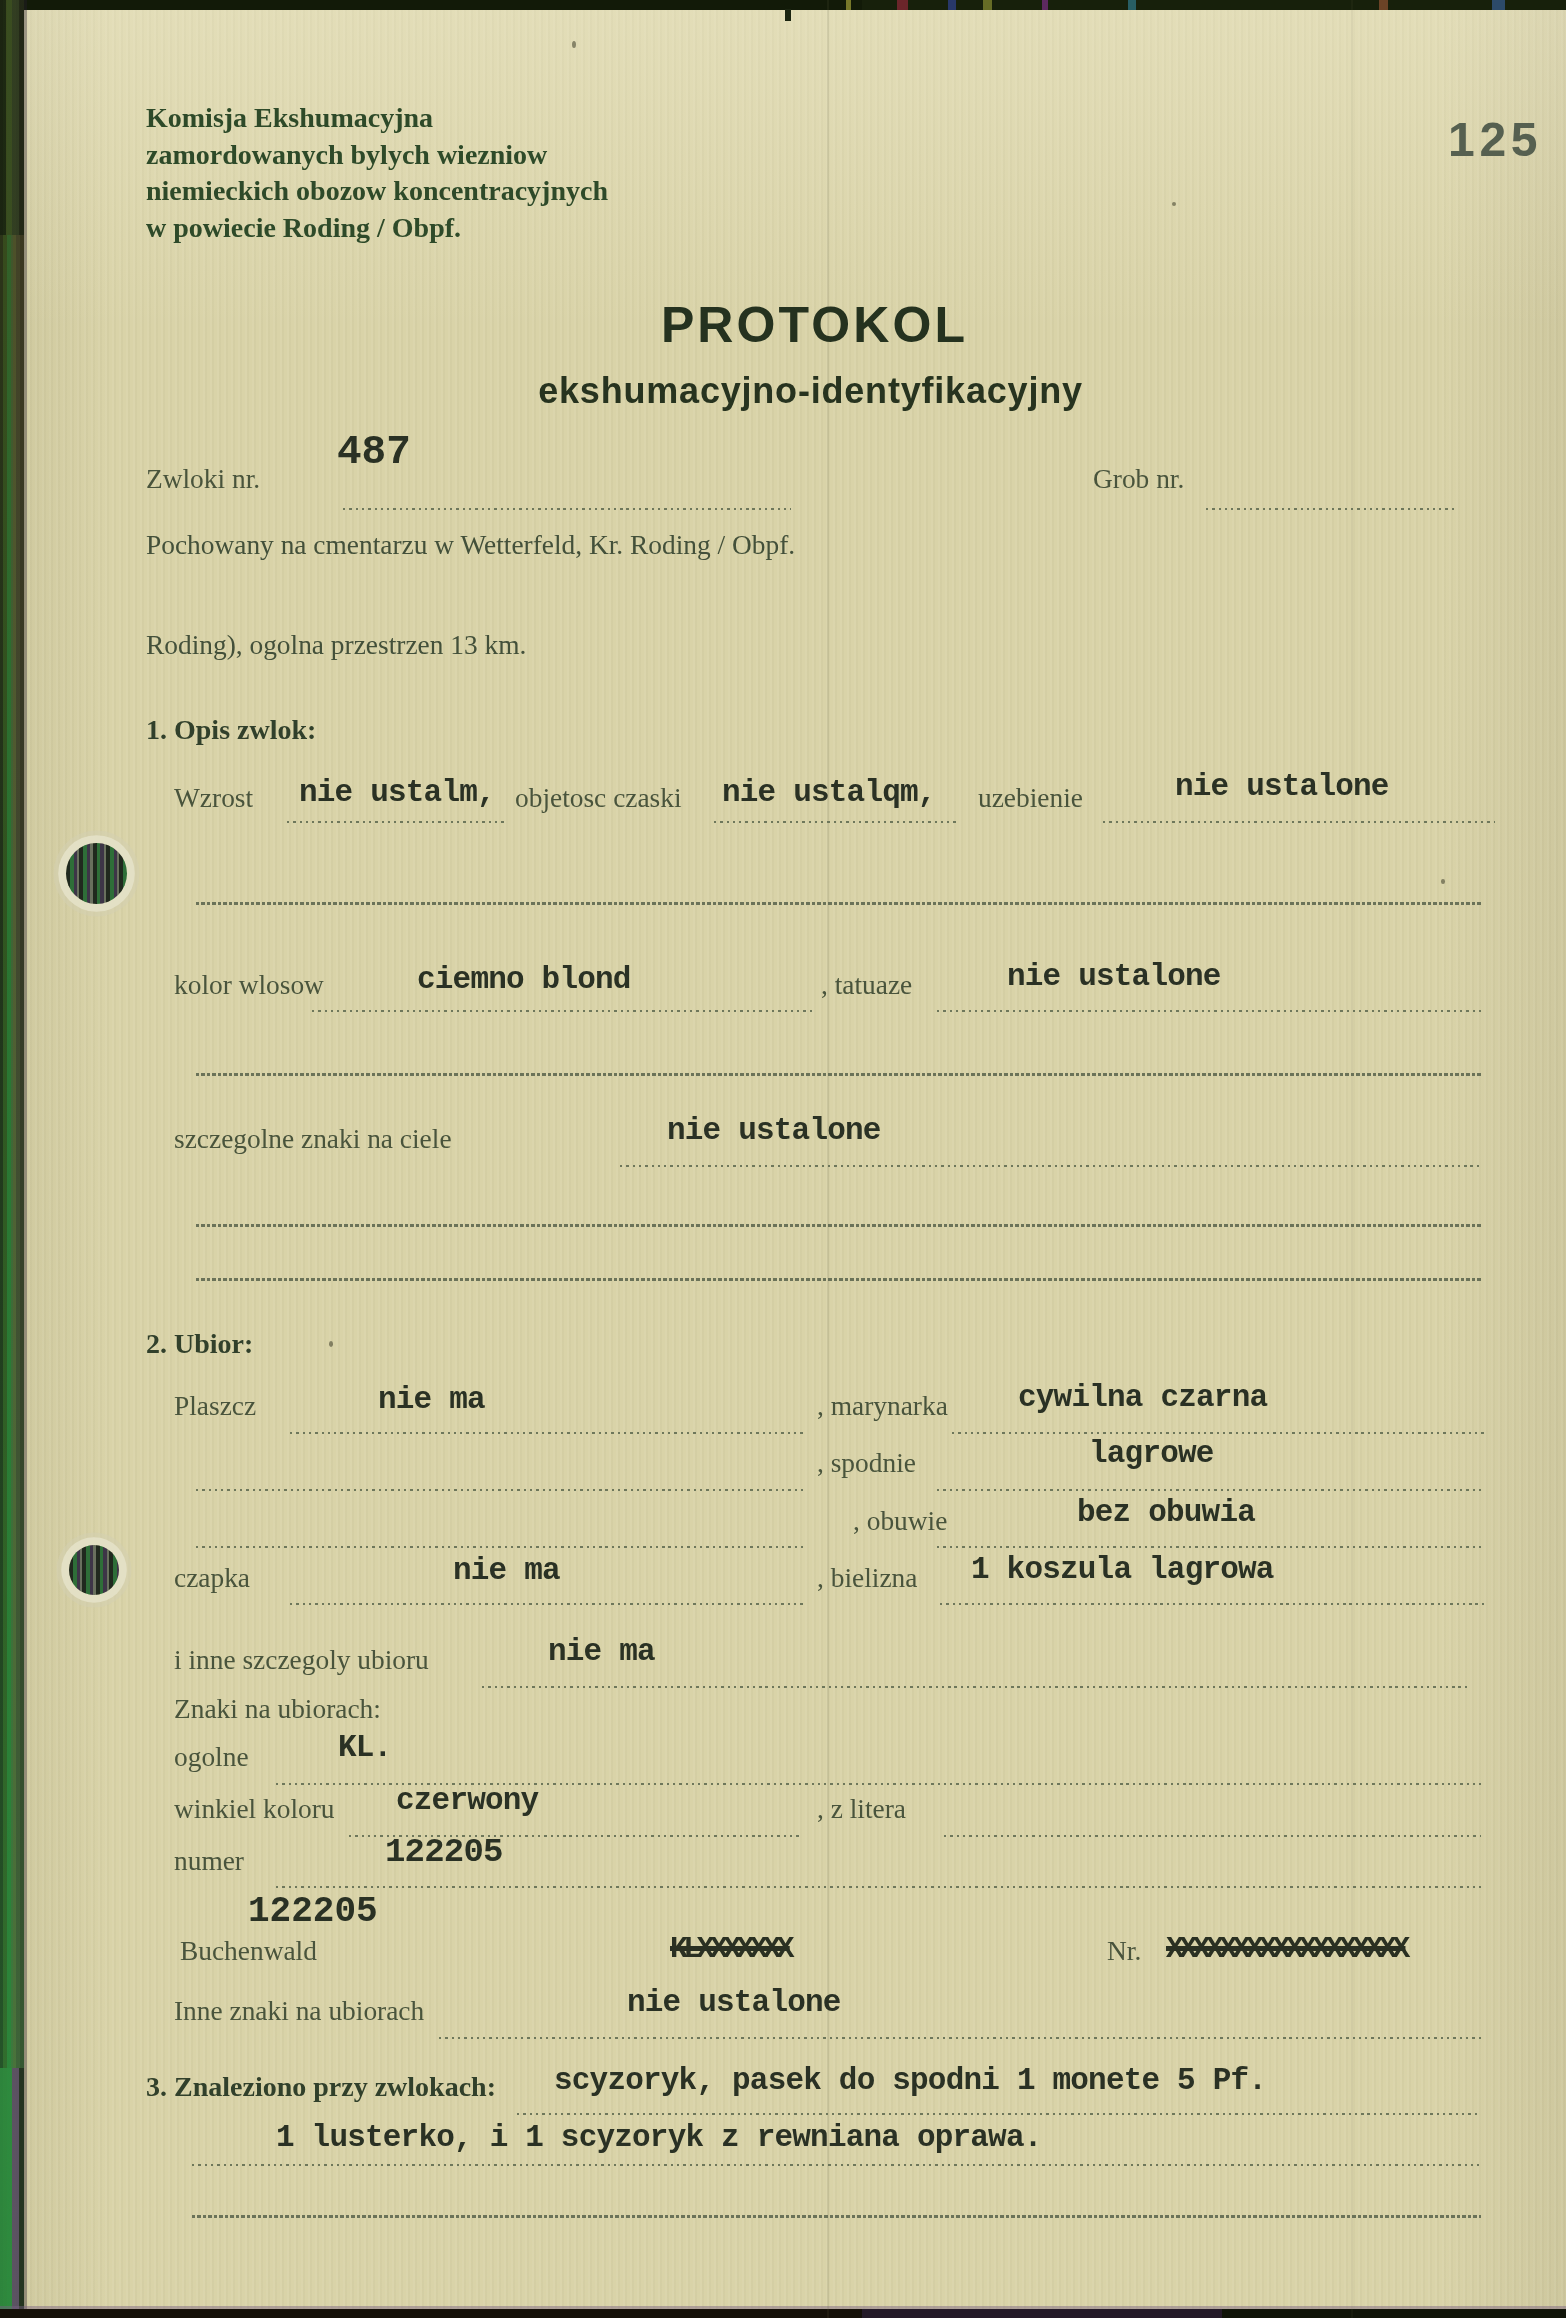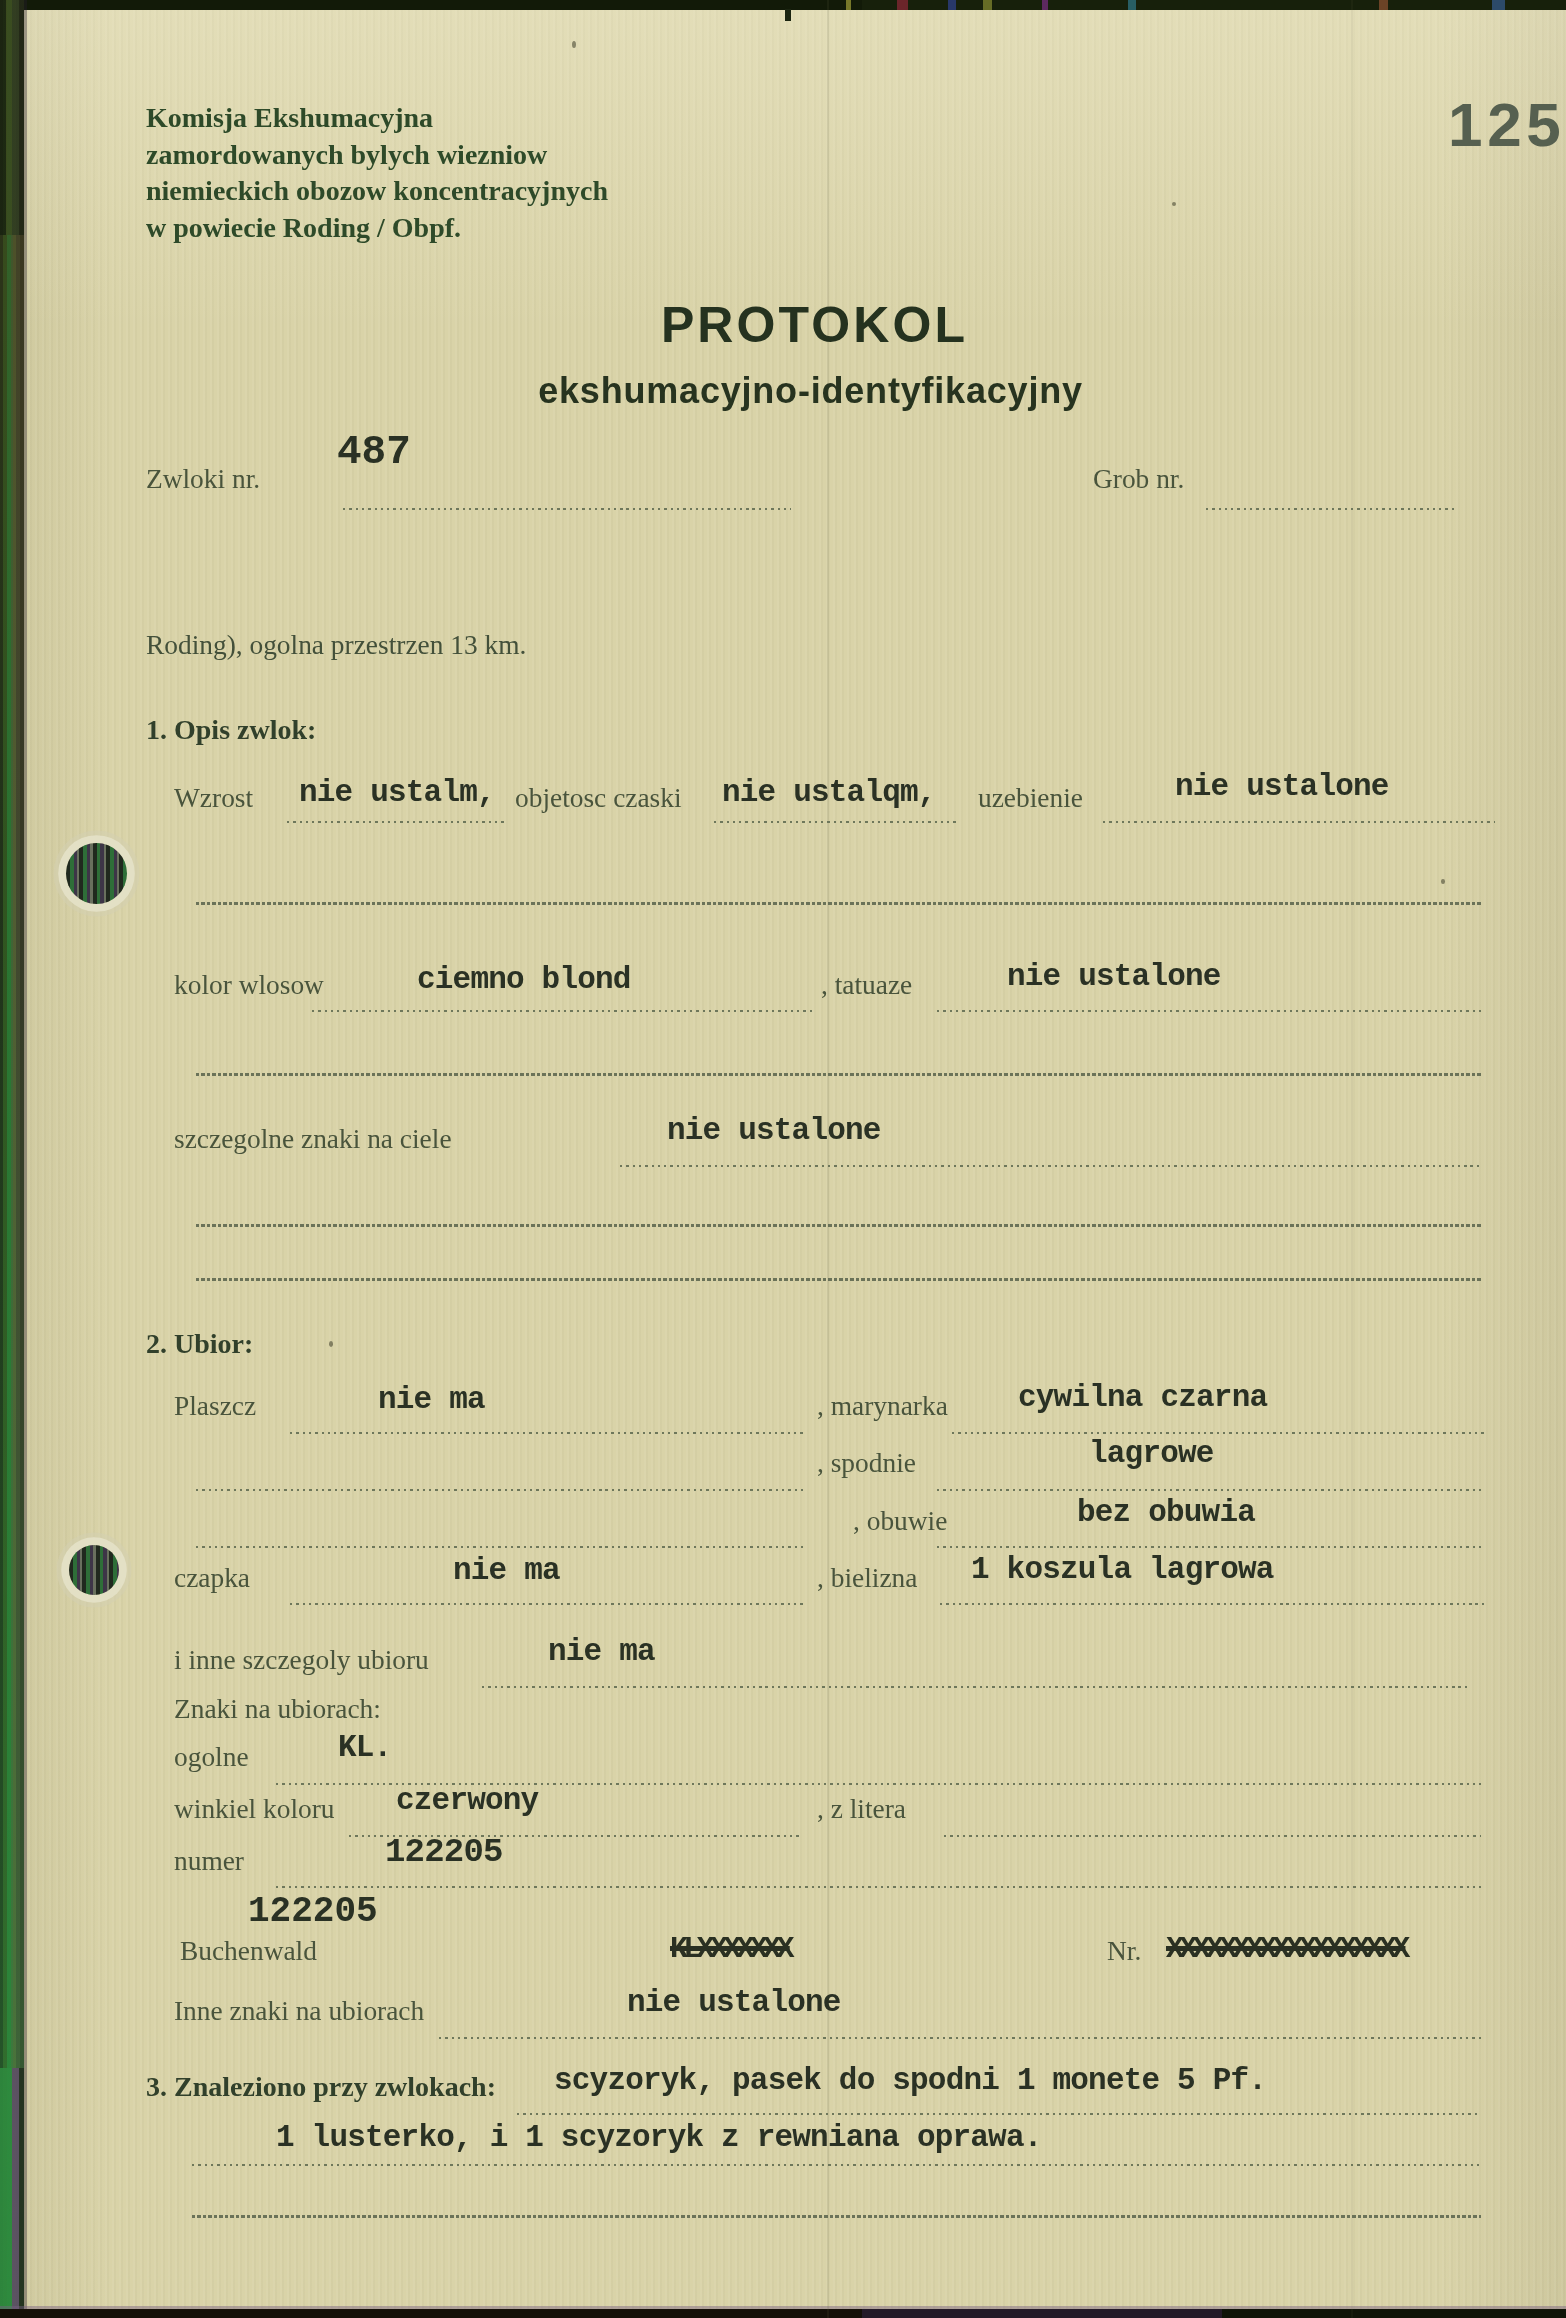--- a/index.html
+++ b/index.html
@@ -17,21 +17,21 @@
   
   .tp{position:absolute;font-family:"Liberation Mono","DejaVu Sans Mono",monospace;font-weight:bold;font-size:31px;color:#2a3124;white-space:nowrap;letter-spacing:-0.8px;}
   .tp-big{position:absolute;font-family:"Liberation Mono","DejaVu Sans Mono",monospace;font-weight:bold;font-size:41px;color:#2a3124;white-space:nowrap;}
   .struck{position:absolute;font-family:"Liberation Mono","DejaVu Sans Mono",monospace;font-weight:bold;font-size:30px;color:#2a3022;letter-spacing:-4.7px;text-decoration:line-through;text-decoration-thickness:4.7px;white-space:nowrap;}
   
   .dl{position:absolute;height:2.3px;background:repeating-linear-gradient(90deg,#6e775b 0 2.3px,rgba(0,0,0,0) 2.3px 6.3px);}
   .rule{position:absolute;height:3.1px;background:repeating-linear-gradient(90deg,#5f6850 0 3.1px,rgba(0,0,0,0) 3.1px 5.5px);opacity:.9;}
   
   .title{position:absolute;left:0;top:296px;width:1629px;text-align:center;font-family:"Liberation Sans",sans-serif;font-weight:bold;font-size:50px;letter-spacing:3.1px;color:#25321f;}
   .subtitle{position:absolute;left:0;top:370px;width:1621px;text-align:center;font-family:"Liberation Sans",sans-serif;font-weight:bold;font-size:36px;letter-spacing:0.8px;color:#27331f;}
-  .pagenum{position:absolute;left:1448px;top:89px;font-family:"Liberation Sans",sans-serif;font-weight:bold;font-size:62px;letter-spacing:4.7px;color:#566050;}
+  .pagenum{position:absolute;left:1448px;top:112px;font-family:"Liberation Sans",sans-serif;font-weight:bold;font-size:48px;letter-spacing:4.7px;color:#566050;}
   
   .top-band{position:absolute;left:0;top:0;width:1567px;height:10.2px;background:linear-gradient(90deg,#121a08 0 55%,#17200b 55% 100%);}
   .sliver{position:absolute;top:0;height:10.2px;opacity:.85;}
   .top-notch{position:absolute;left:785px;top:8.6px;width:5.5px;height:12.5px;background:#1a2410;}
   .left-band{position:absolute;left:0;top:0;width:23.5px;height:2319px;
     background:
       linear-gradient(180deg, rgba(60,60,25,.55), rgba(25,80,35,.18) 38%, rgba(35,135,60,.30) 72%, rgba(45,150,70,.45)),
       repeating-linear-gradient(90deg,#222c18 0 3.1px,#35551f 3.1px 7px,#2e7c35 7px 11px,#49683a 11px 13.3px,#5c5f35 13.3px 16.4px,#4a4531 16.4px 19.6px,#3c3226 19.6px 23.5px);}
   .left-top{position:absolute;left:0;top:0;width:23.5px;height:235px;background:linear-gradient(90deg,#16200f 0 6.3px,#3a4a1e 6.3px 12.5px,#2c3a20 12.5px 19px,#1c2414 19px 23.5px);opacity:.8;}
   .left-bottom{position:absolute;left:0;top:2068px;width:23.5px;height:251px;background:linear-gradient(90deg,#2e8a3e 0 12.5px,#5e4f66 12.5px 19px,#22301e 19px 23.5px);opacity:.9;}
@@ -85,20 +85,21 @@
 
   <div class="title">PROTOKOL</div>
   <div class="subtitle">ekshumacyjno-identyfikacyjny</div>
 
   <div class="lb" style="left:146px;top:464px;">Zwloki nr.</div>
   <div class="tp-big" style="left:337px;top:429px;">487</div>
   <div class="dl" style="left:343px;top:508px;width:448px;"></div>
   <div class="lb" style="left:1093px;top:464px;">Grob nr.</div>
   <div class="dl" style="left:1206px;top:508px;width:251px;"></div>
 
+  <div class="lb" style="left:146px;top:530px;color:#43503a;">Pochowany na cmentarzu w Wetterfeld, Kr. Roding / Obpf.</div>
   <div class="lb" style="left:146px;top:630px;color:#43503a;">Roding), ogolna przestrzen 13 km.</div>
 
   <div class="hd" style="left:146px;top:714px;">1. Opis zwlok:</div>
 
   <div class="lb" style="left:174px;top:783px;">Wzrost</div>
   <div class="dl" style="left:287px;top:821px;width:221px;"></div>
   <div class="tp" style="left:299px;top:775px;">nie ustalm,</div>
   <div class="lb" style="left:515px;top:783px;">objetosc czaski</div>
   <div class="dl" style="left:714px;top:821px;width:244px;"></div>
   <div class="tp" style="left:722px;top:775px;">nie ustalqm,</div>

